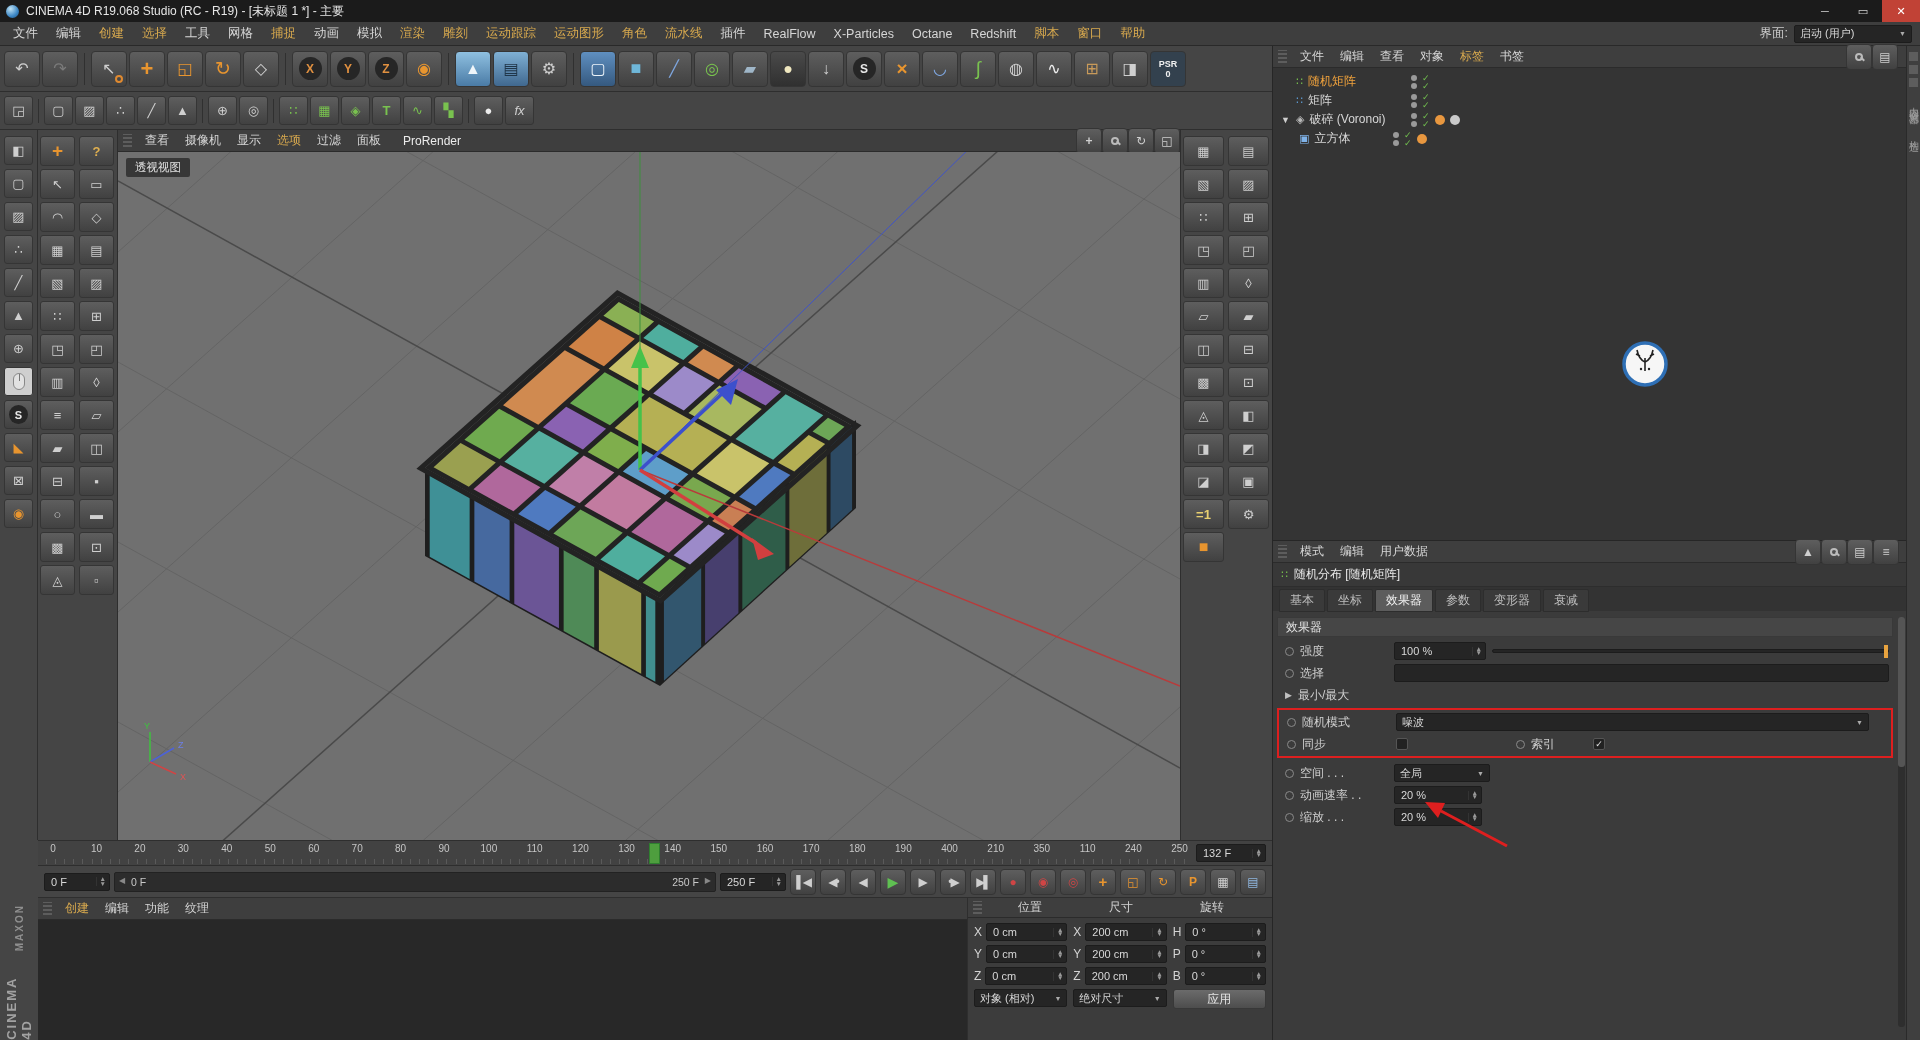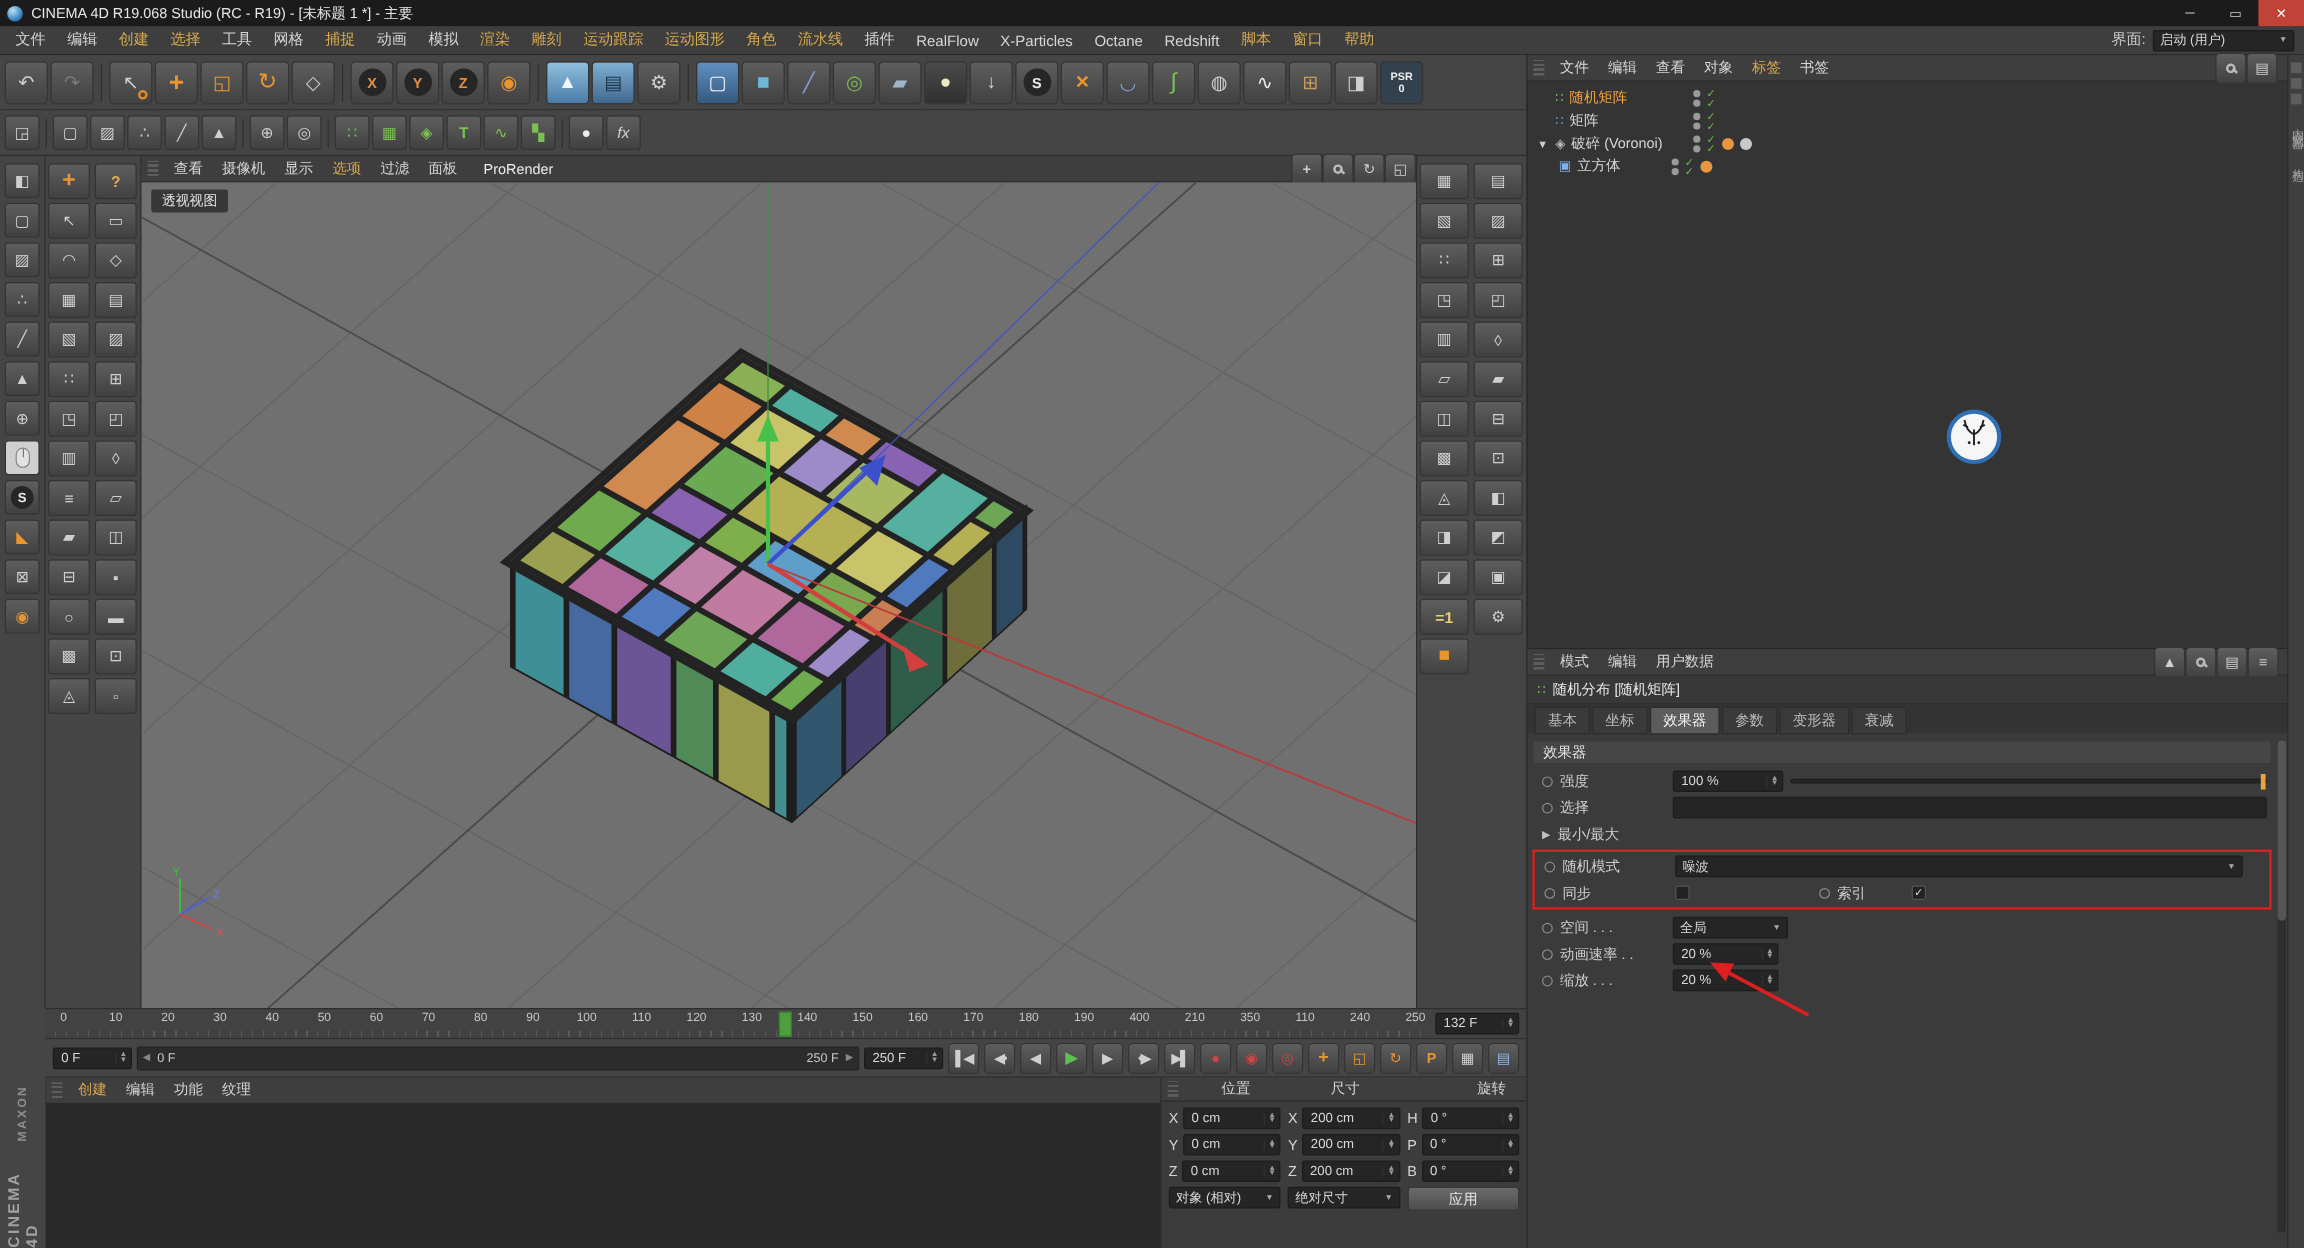--- a/index.html
+++ b/index.html
@@ -487,21 +487,21 @@
           <span class="menu-item">纹理</span>
         </div>
     </div>
   </div>
 
   <div class="abs" style="left:968px;top:898px;width:304px;height:142px;background:#3c3c3c">
     <div class="panelbar" style="height:20px">
       <span class="grip"></span>
       <span style="width:86px;text-align:center">位置</span>
       <span style="width:96px;text-align:center">尺寸</span>
-      <span style="width:86px;text-align:right">旋转</span>
+      <span style="width:86px;text-align:center">旋转</span>
     </div>
     <div style="display:grid;grid-template-columns:1fr 1fr 1fr;gap:4px 6px;padding:5px 6px">
       <span class="flex" style="gap:4px">
           <i style="font-style:normal">X</i>
           <span class="field" style="flex:1">
             <span>0 cm</span>
             <span class="stepper">
               <span>▲</span>
               <span>▼</span>
             </span>

